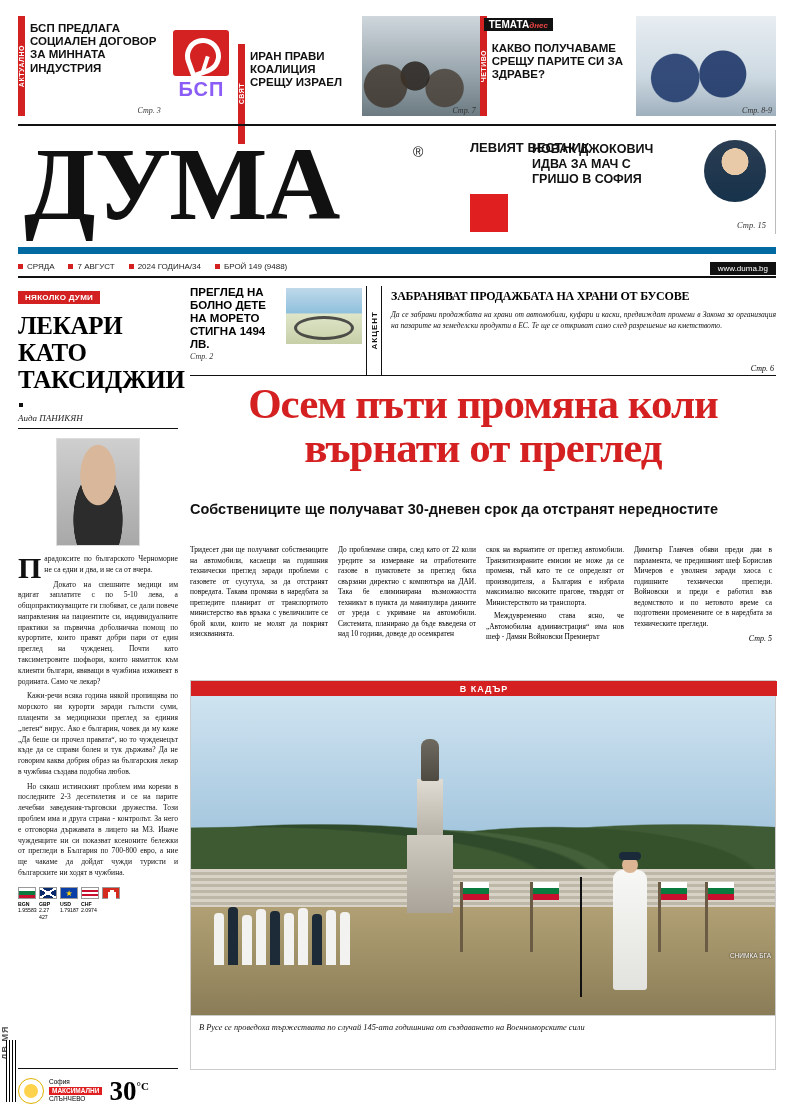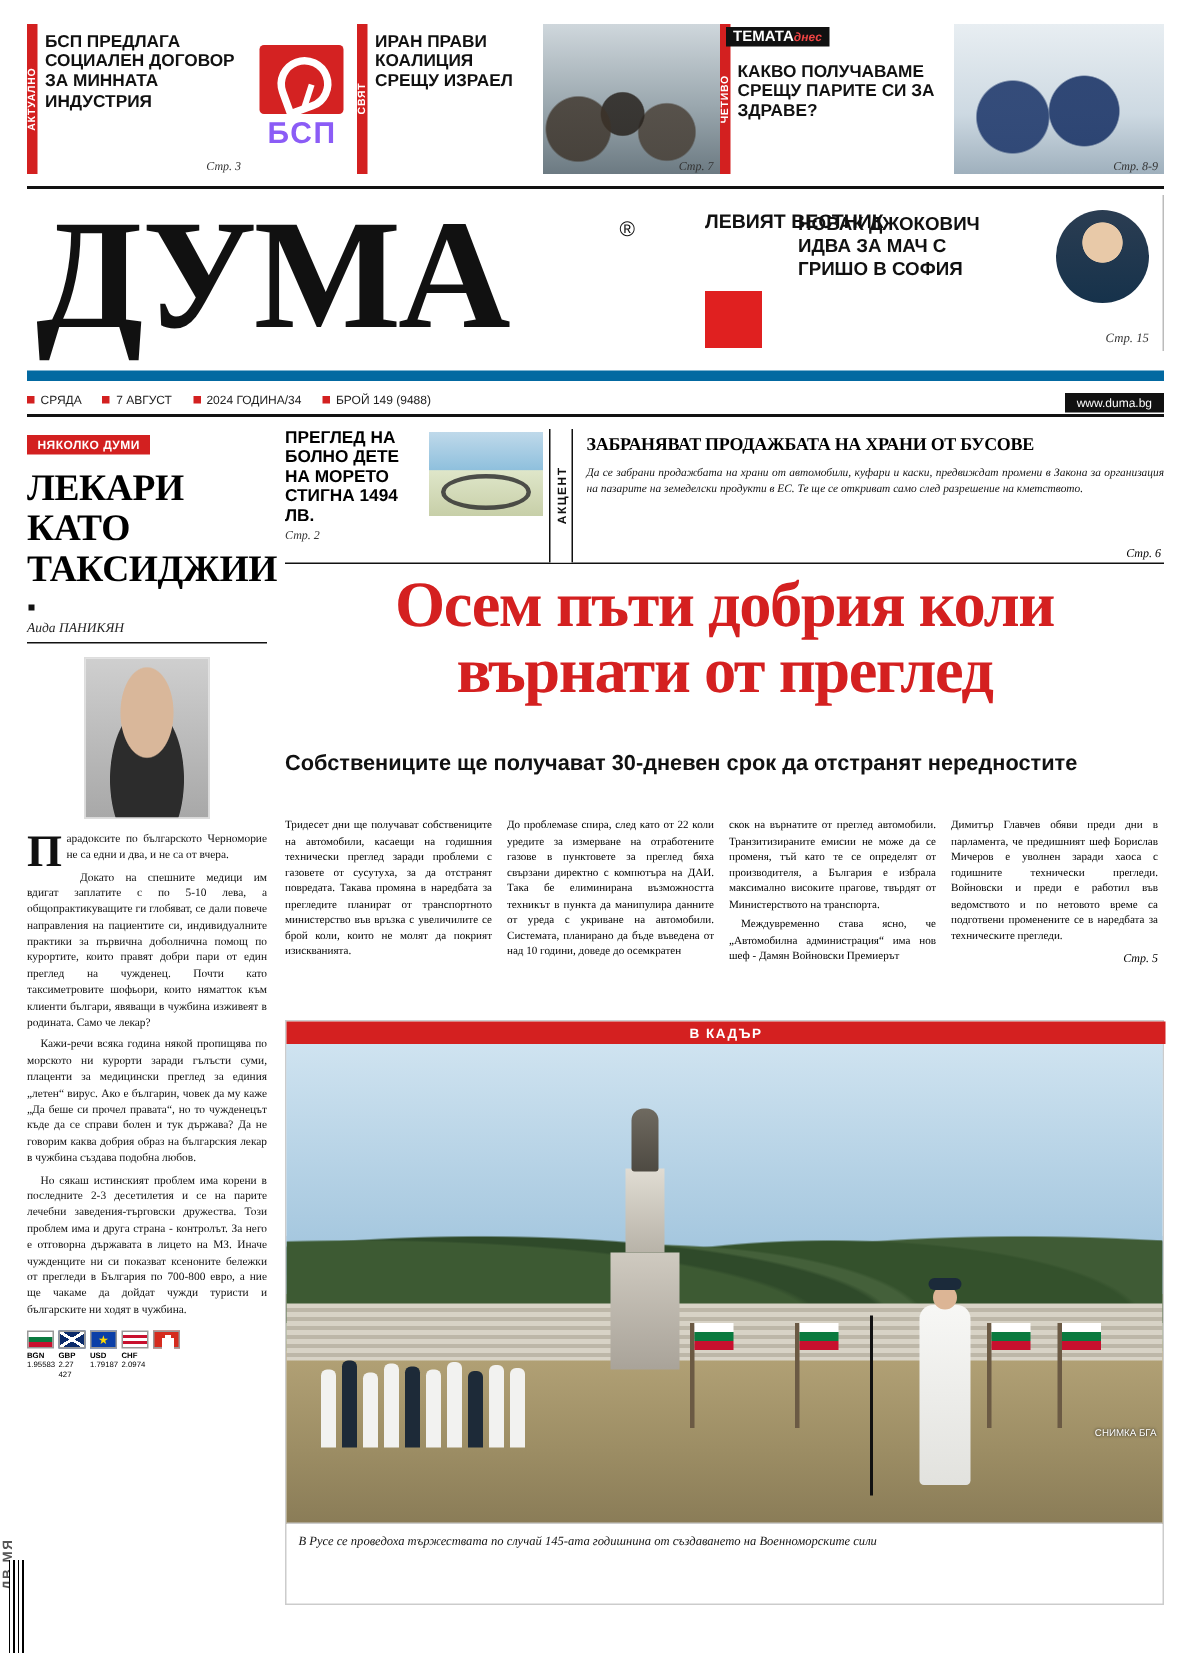--- a/index.html
+++ b/index.html
@@ -33,21 +33,21 @@
     font-size: 11.5px; line-height: 1.15; color: #111; padding: 6px 5px 0 5px;
     text-transform: uppercase;
   }
   .tsr-page {
     position: absolute; bottom: 1px; right: 4px;
     font-family: "Liberation Serif", serif; font-style: italic;
     font-size: 8px; color: #333;
   }
   .cell-1 { width: 150px; }
   .cell-logo { width: 75px; display:flex; align-items:center; justify-content:center; }
-  .cell-2 { width: 127px; }
+  .cell-2 { width: 127px; margin-top: 28px; }
   .cell-pic1 { width: 120px; }
   .cell-3 { width: 160px; }
   .cell-pic2 { width: 143px; }
 
   .bsp-logo { width: 62px; height: 72px; position: relative; }
   .bsp-rose {
     width: 56px; height: 46px; background: #d42222; border-radius: 3px;
     position: relative; margin: 0 auto;
   }
   .bsp-rose::before {
@@ -453,41 +453,50 @@
       <div><b>BGN</b><br><span>1.95583</span></div>
       <div><b>GBP</b><br><span>2.27 427</span></div>
       <div><b>USD</b><br><span>1.79187</span></div>
       <div><b>CHF</b><br><span>2.0974</span></div>
     </div>
   </div>
 
   <div class="spine">ДВ МЯ</div>
   <div class="barcode"></div>
 
+  <div class="weather">
+    <div class="sun"></div>
+    <div class="wx-txt">
+      <div>София</div>
+      <div class="wx-max">МАКСИМАЛНИ</div>
+      <div>СЛЪНЧЕВО</div>
+    </div>
+    <div class="wx-temp"><span>30</span><sup>°C</sup></div>
+  </div>
 
   <div class="sec-teasers">
     <div class="st-left">
       <div>
         <div class="st-head">ПРЕГЛЕД НА БОЛНО ДЕТЕ НА МОРЕТО СТИГНА 1494 ЛВ.</div>
         <div class="st-page">Стр. 2</div>
       </div>
       <div class="st-photo"></div>
     </div>
     <div class="st-tag">
       <span>АКЦЕНТ</span>
     </div>
     <div class="st-right">
       <h3>ЗАБРАНЯВАТ ПРОДАЖБАТА НА ХРАНИ ОТ БУСОВЕ</h3>
       <p>Да се забрани продажбата на храни от автомобили, куфари и каски, предвиждат промени в Закона за организация на пазарите на земеделски продукти в ЕС. Те ще се откриват само след разрешение на кметството.</p>
       <span class="pg">Стр. 6</span>
     </div>
   </div>
 
   <div class="main-head">
-    <h1>Осем пъти добрия коли върнати от преглед</h1>
+    <h1>Осем пъти промяна коли върнати от преглед</h1>
   </div>
   <div class="main-sub">Собствениците ще получават 30-дневен срок да отстранят нередностите</div>
 
   <div class="body-cols">
     <div class="bcol">
       <p class="first">Тридесет дни ще получават собствениците на автомобили, касаещи на годишния технически преглед заради проблеми с газовете от сусутуха, за да отстранят повредата. Такава промяна в наредбата за прегледите планират от транспортното министерство във връзка с увеличилите се брой коли, които не молят да покрият изискванията.</p>
     </div>
     <div class="bcol">
       <p class="first">До проблемаse спира, след като от 22 коли уредите за измерване на отработените газове в пунктовете за преглед бяха свързани директно с компютъра на ДАИ. Така бе елиминирана възможността техникът в пункта да манипулира данните от уреда с укриване на автомобили. Системата, планирано да бъде въведена от над 10 години, доведе до осемкратен</p>
     </div>

